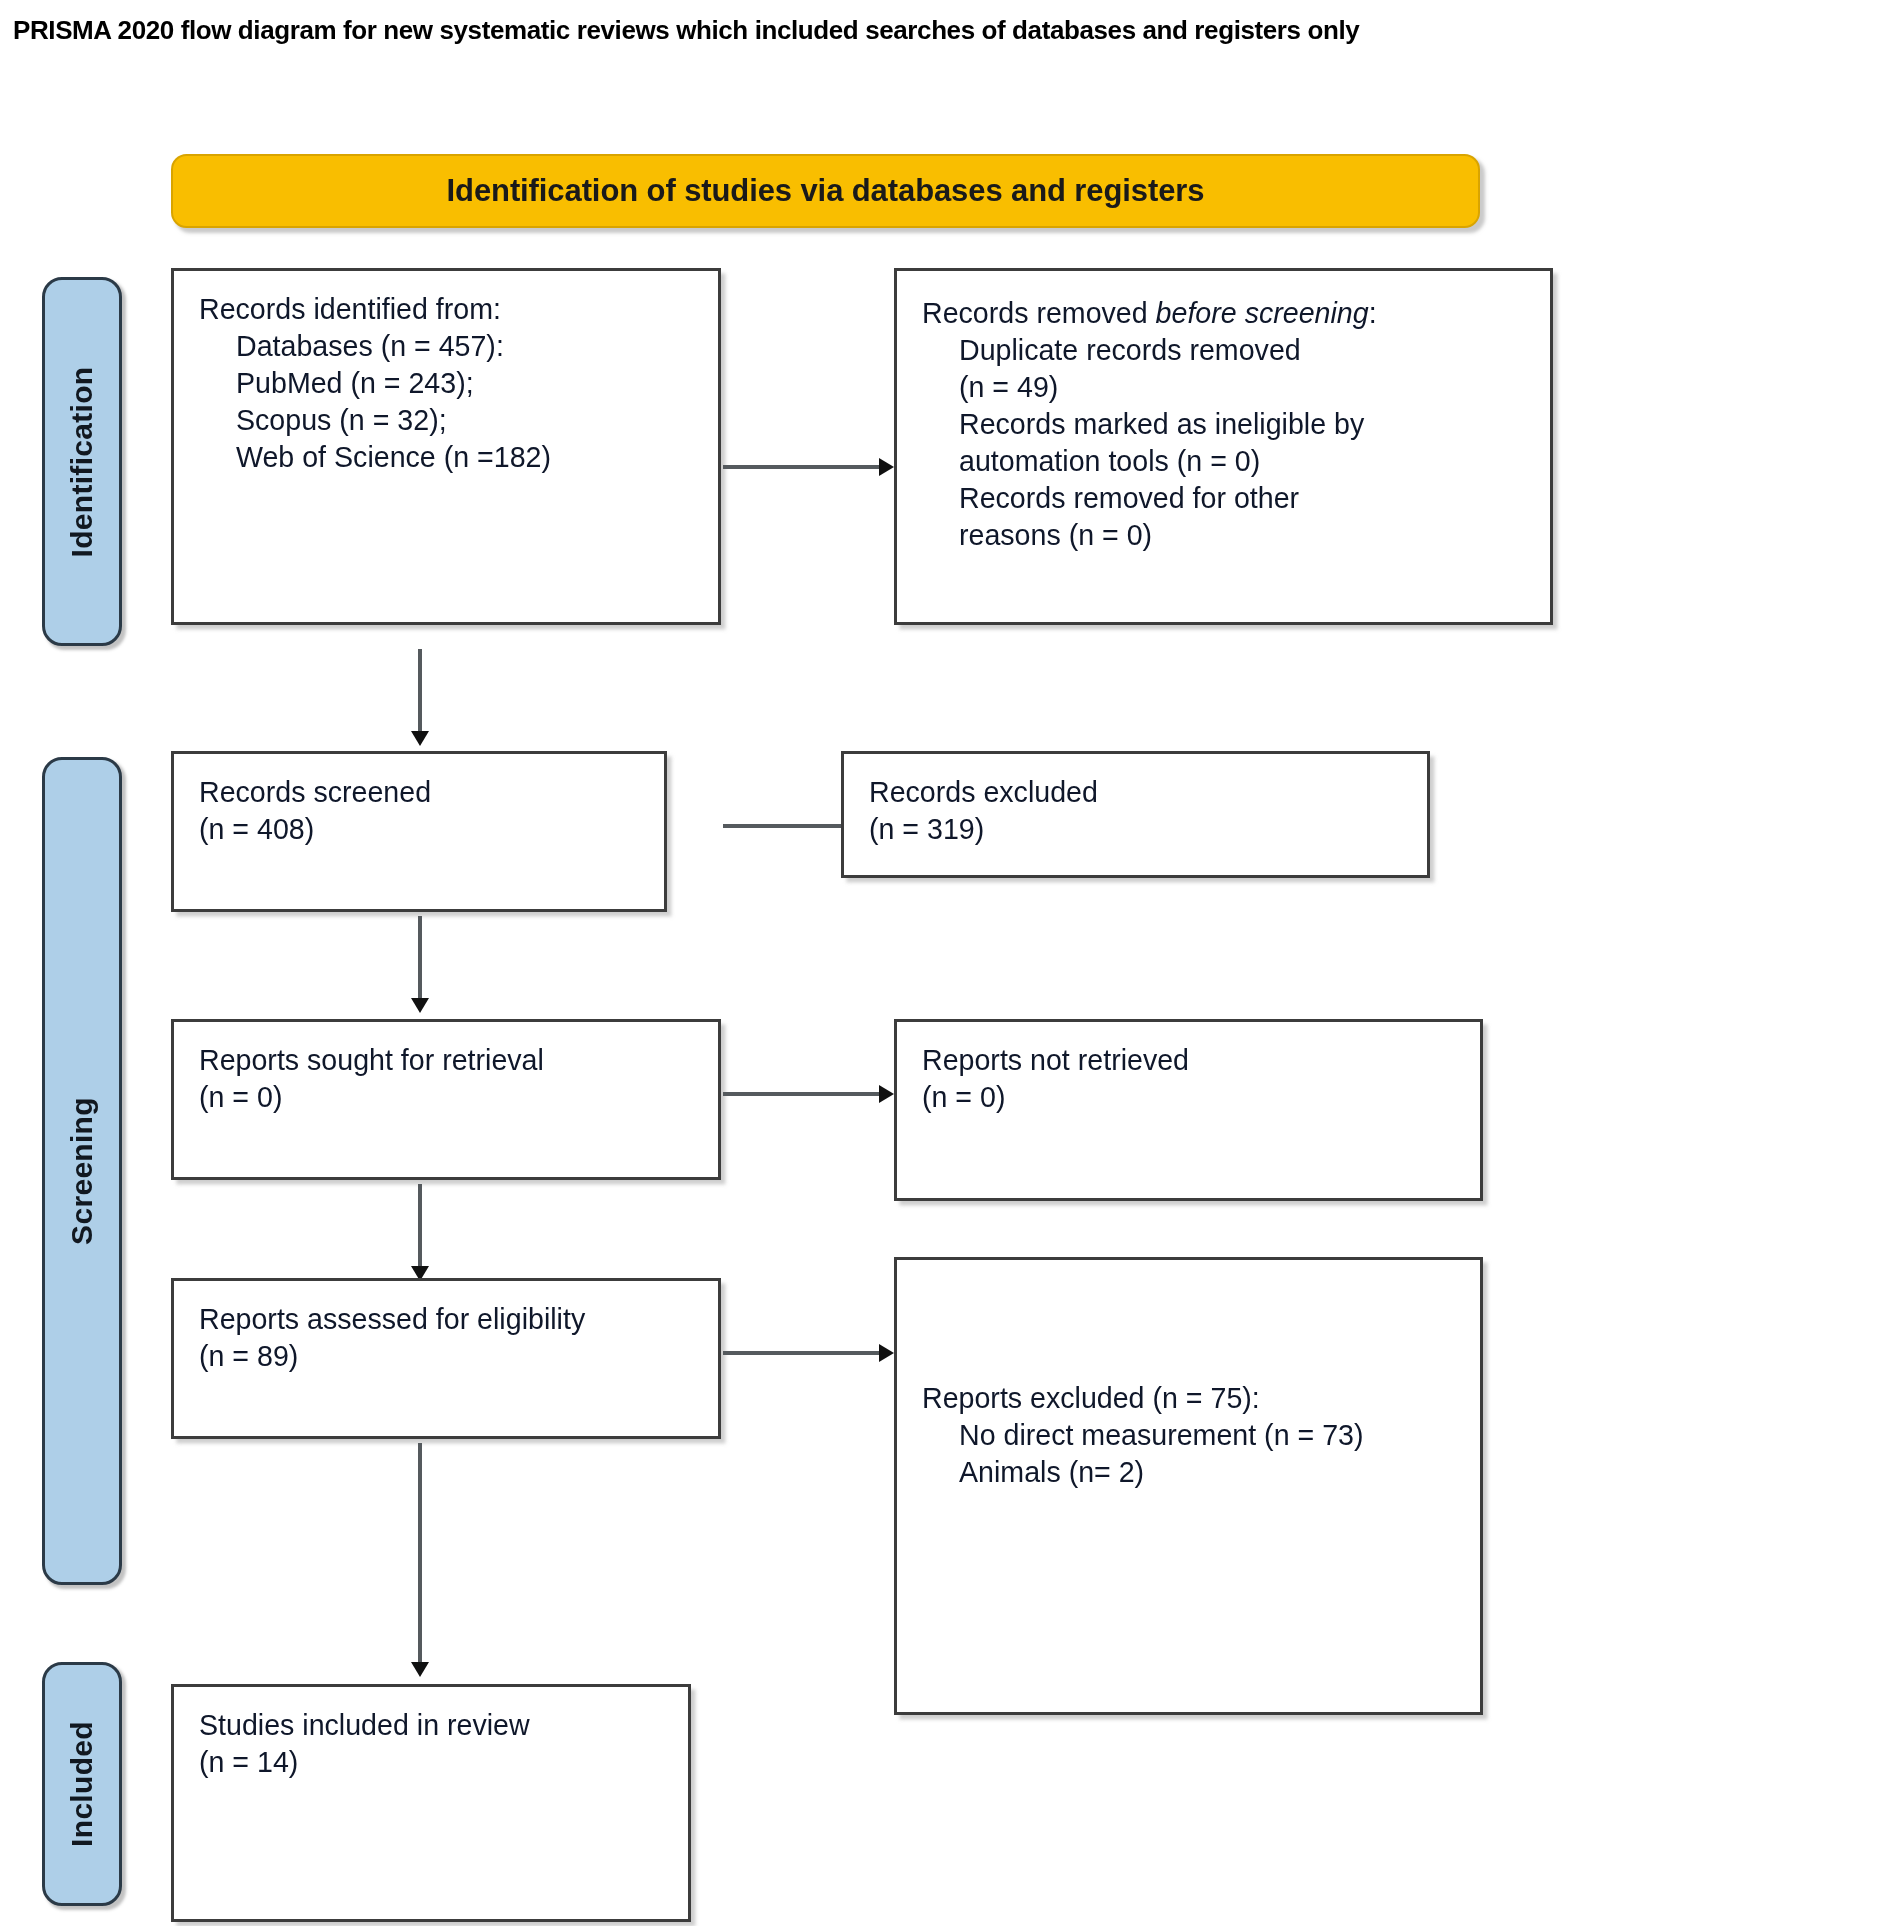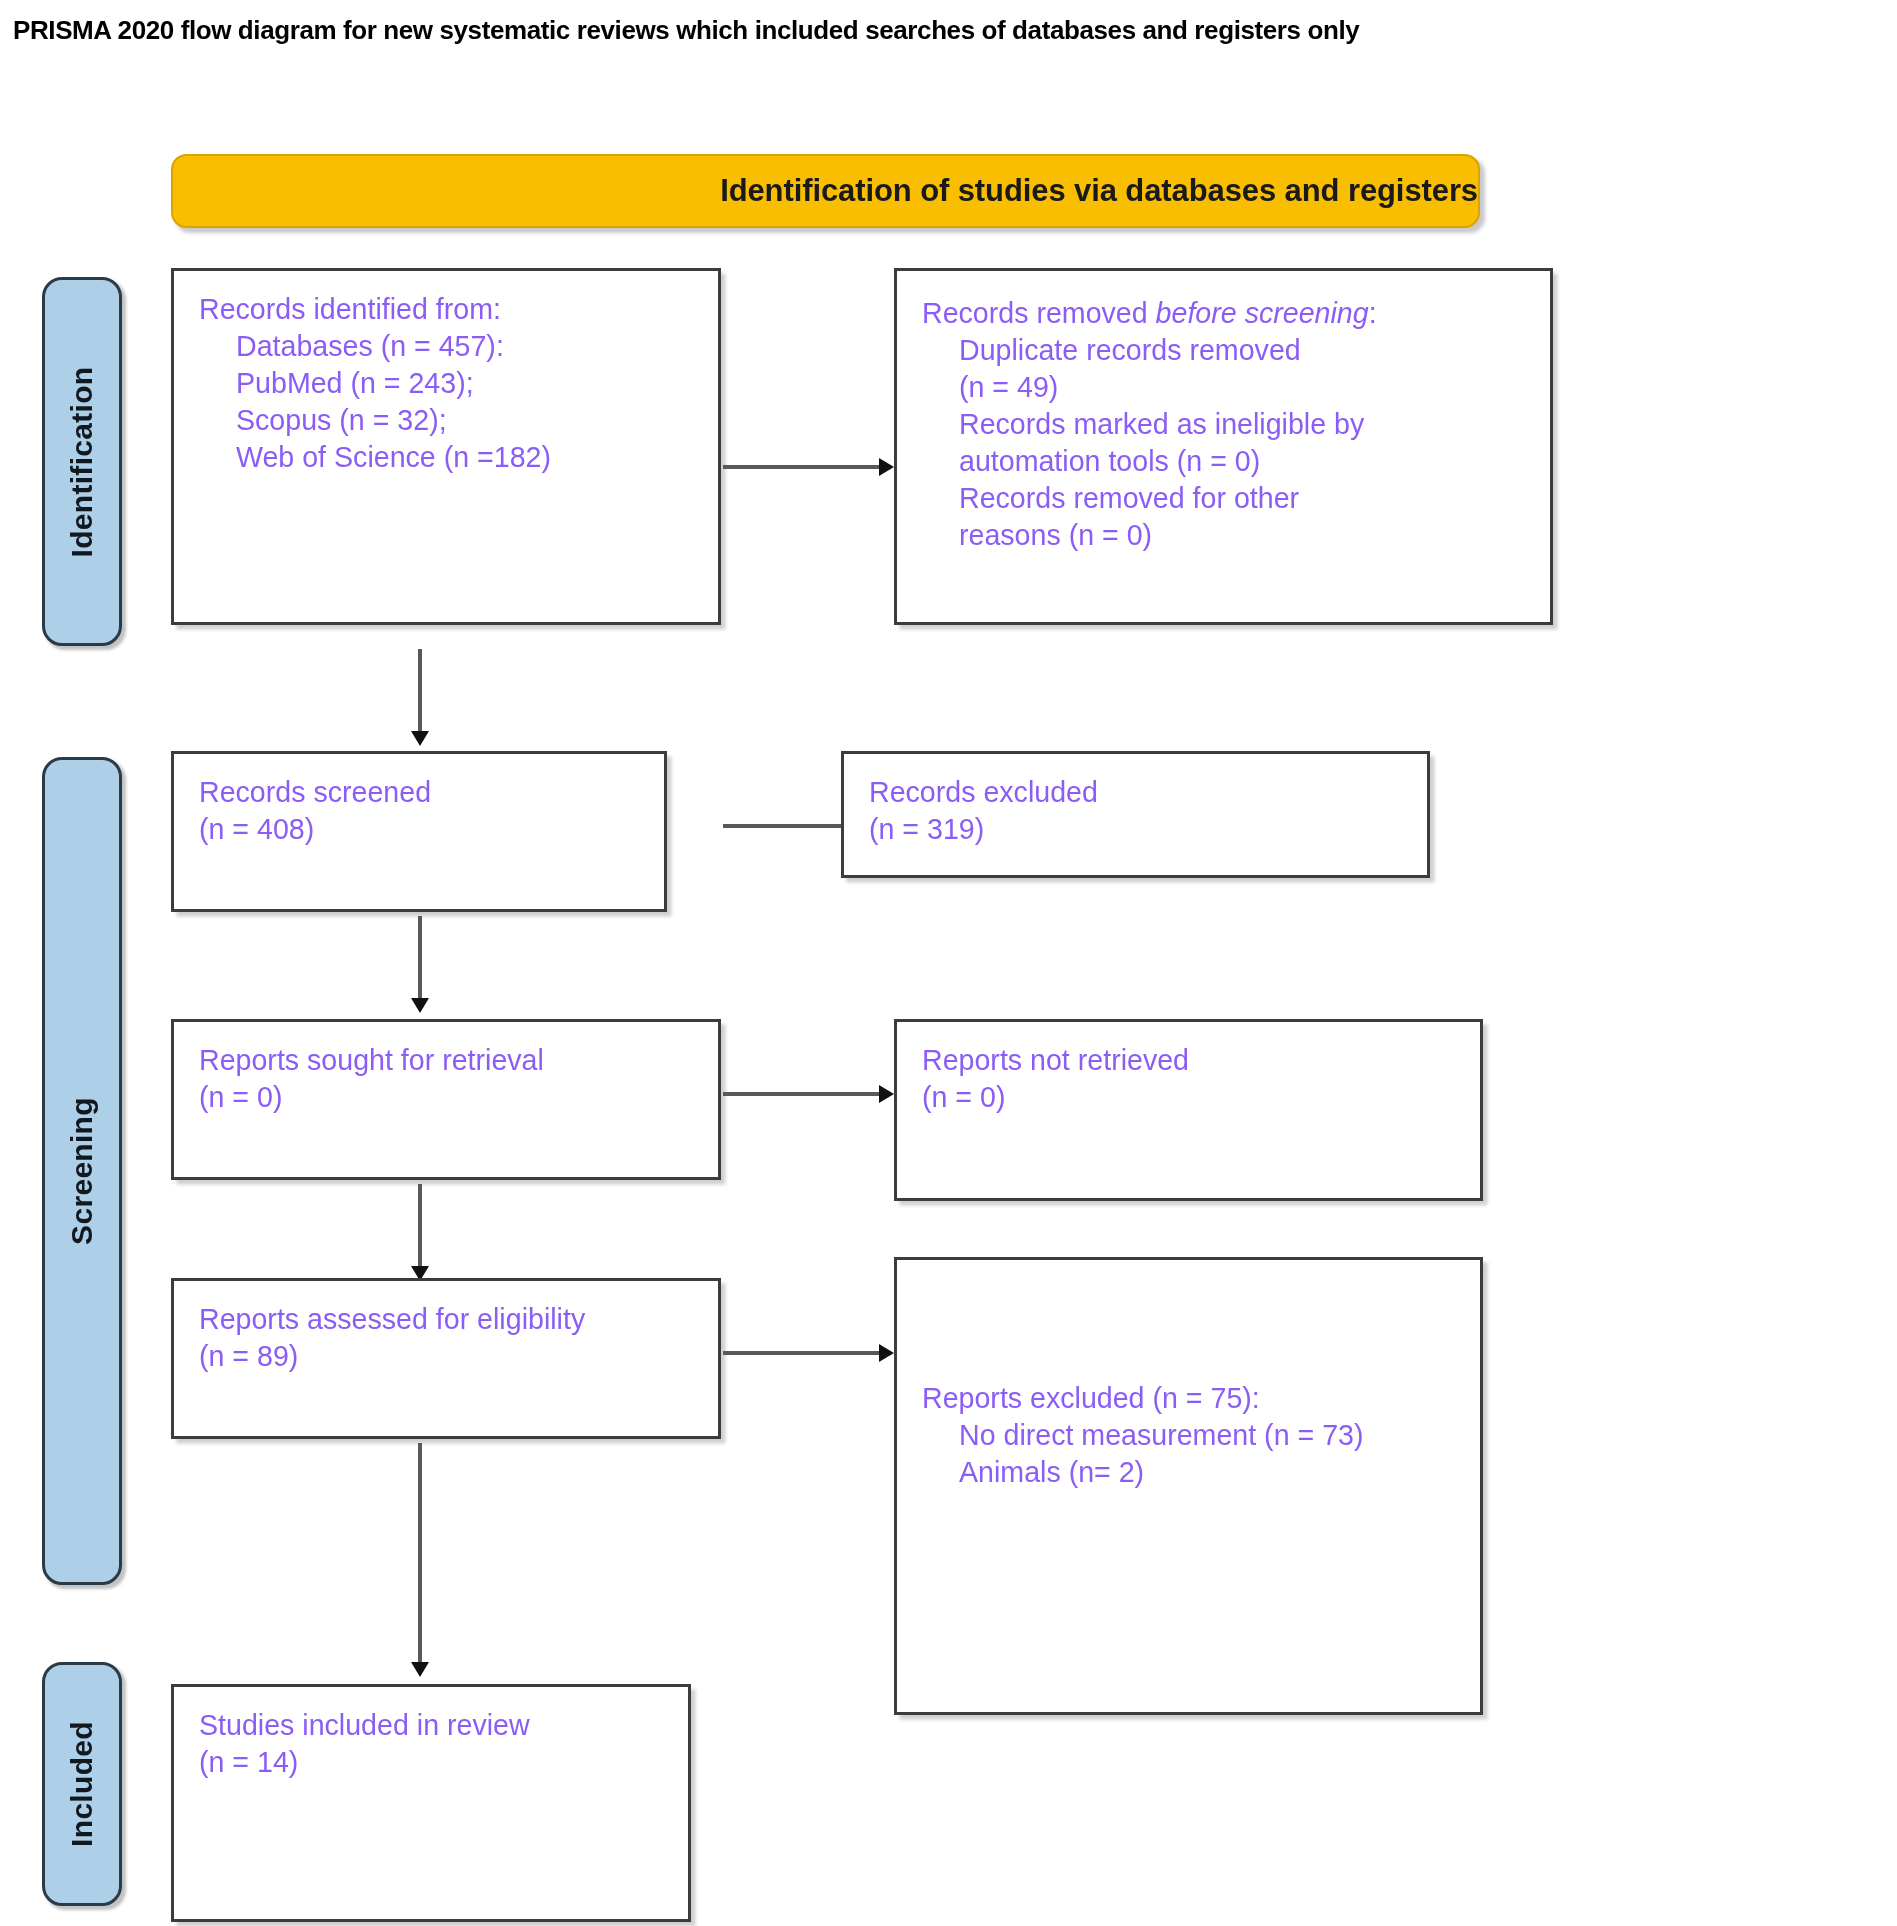--- a/index.html
+++ b/index.html
@@ -59,21 +59,21 @@
   
   .banner {
     position: absolute;
     background: #F9BE00;
     border: 2.4px solid #d9a400;
     border-radius: 15.5px;
     box-sizing: border-box;
     box-shadow: 4.2px 4.2px 3.6px rgba(150,150,150,0.5);
     display: flex;
     align-items: center;
-    justify-content: flex-end;
+    justify-content: center;
   }
   .banner-text {
     font-family: "Liberation Sans", sans-serif;
     font-weight: 700;
     font-size: 31px;
     color: #1a1a1a;
     letter-spacing: -0.1px;
   }
 
   
@@ -82,21 +82,21 @@
     background: #ffffff;
     border: 3px solid #3c3c3c;
     box-sizing: border-box;
     box-shadow: 5.4px 5.4px 3.6px rgba(165,165,165,0.55);
     padding: 20px 18px 12px 25px;
   }
   .box-line {
     font-family: "Liberation Sans", sans-serif;
     font-size: 28.6px;
     line-height: 37px;
-    color: #8b5cf6;
+    color: #0f172a;
     white-space: nowrap;
   }
   .indent-1 { padding-left: 37px; }
   .ital { font-style: italic; }
 
   
   .conn-h {
     position: absolute;
     height: 3.6px;
     background: #555a5e;

